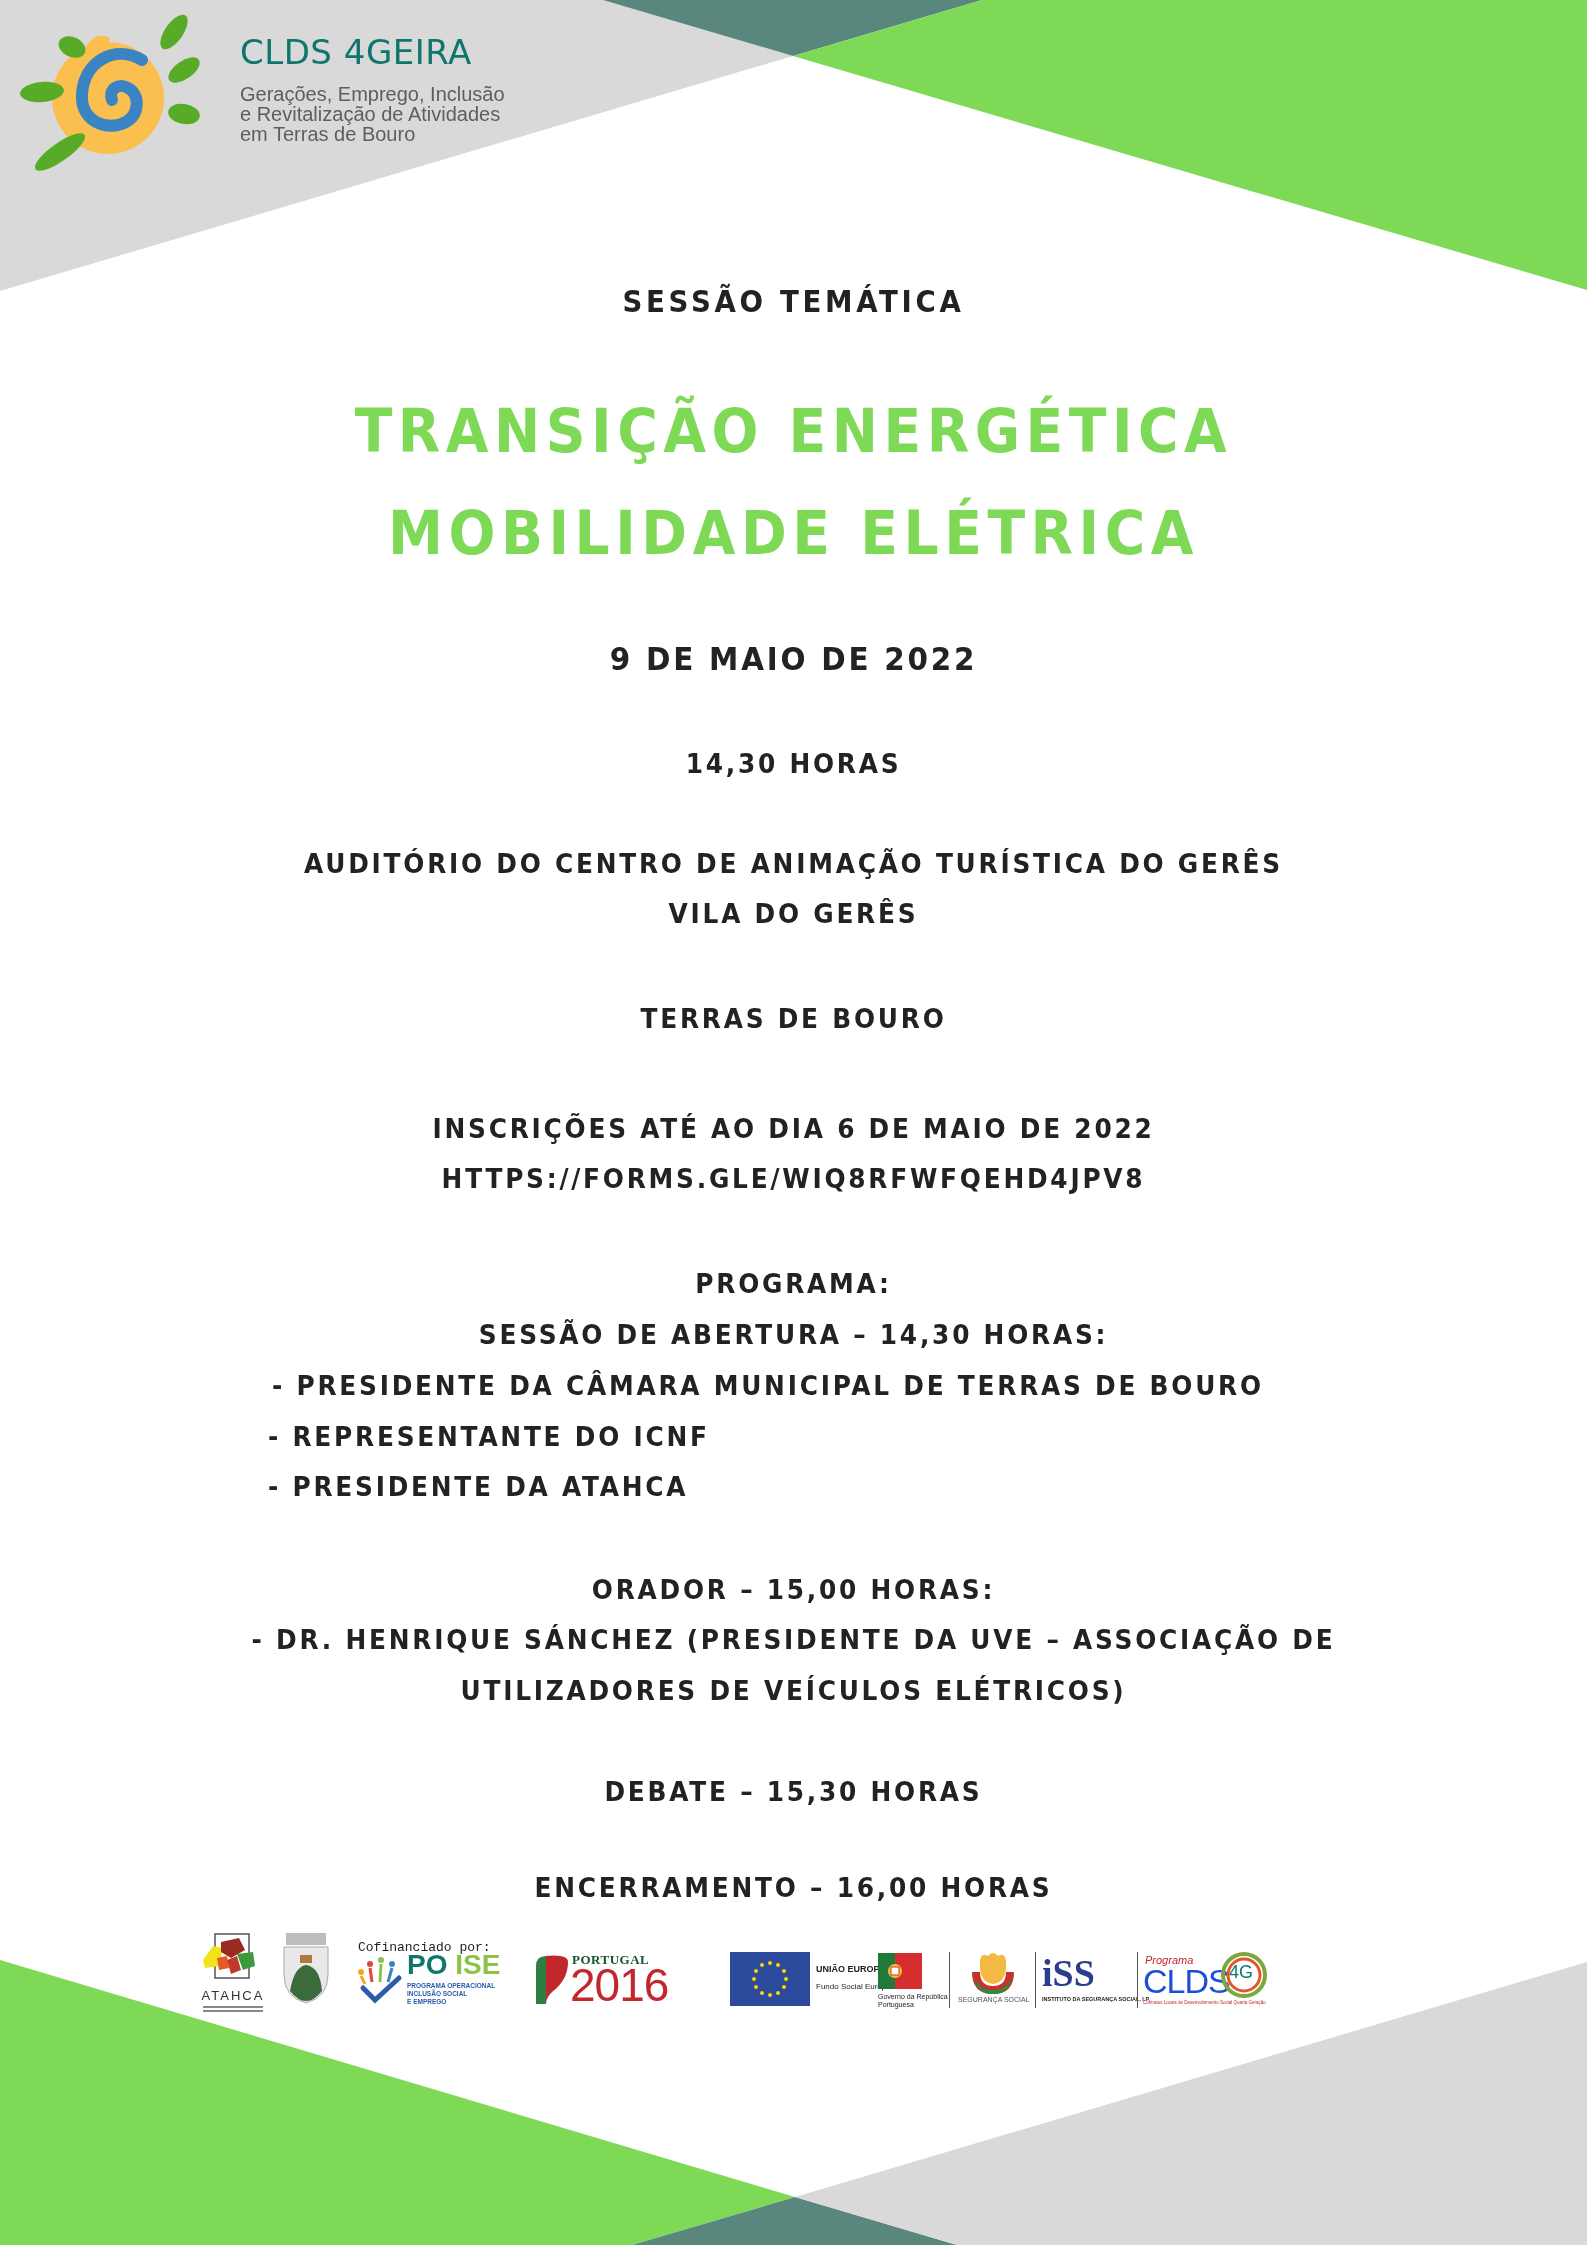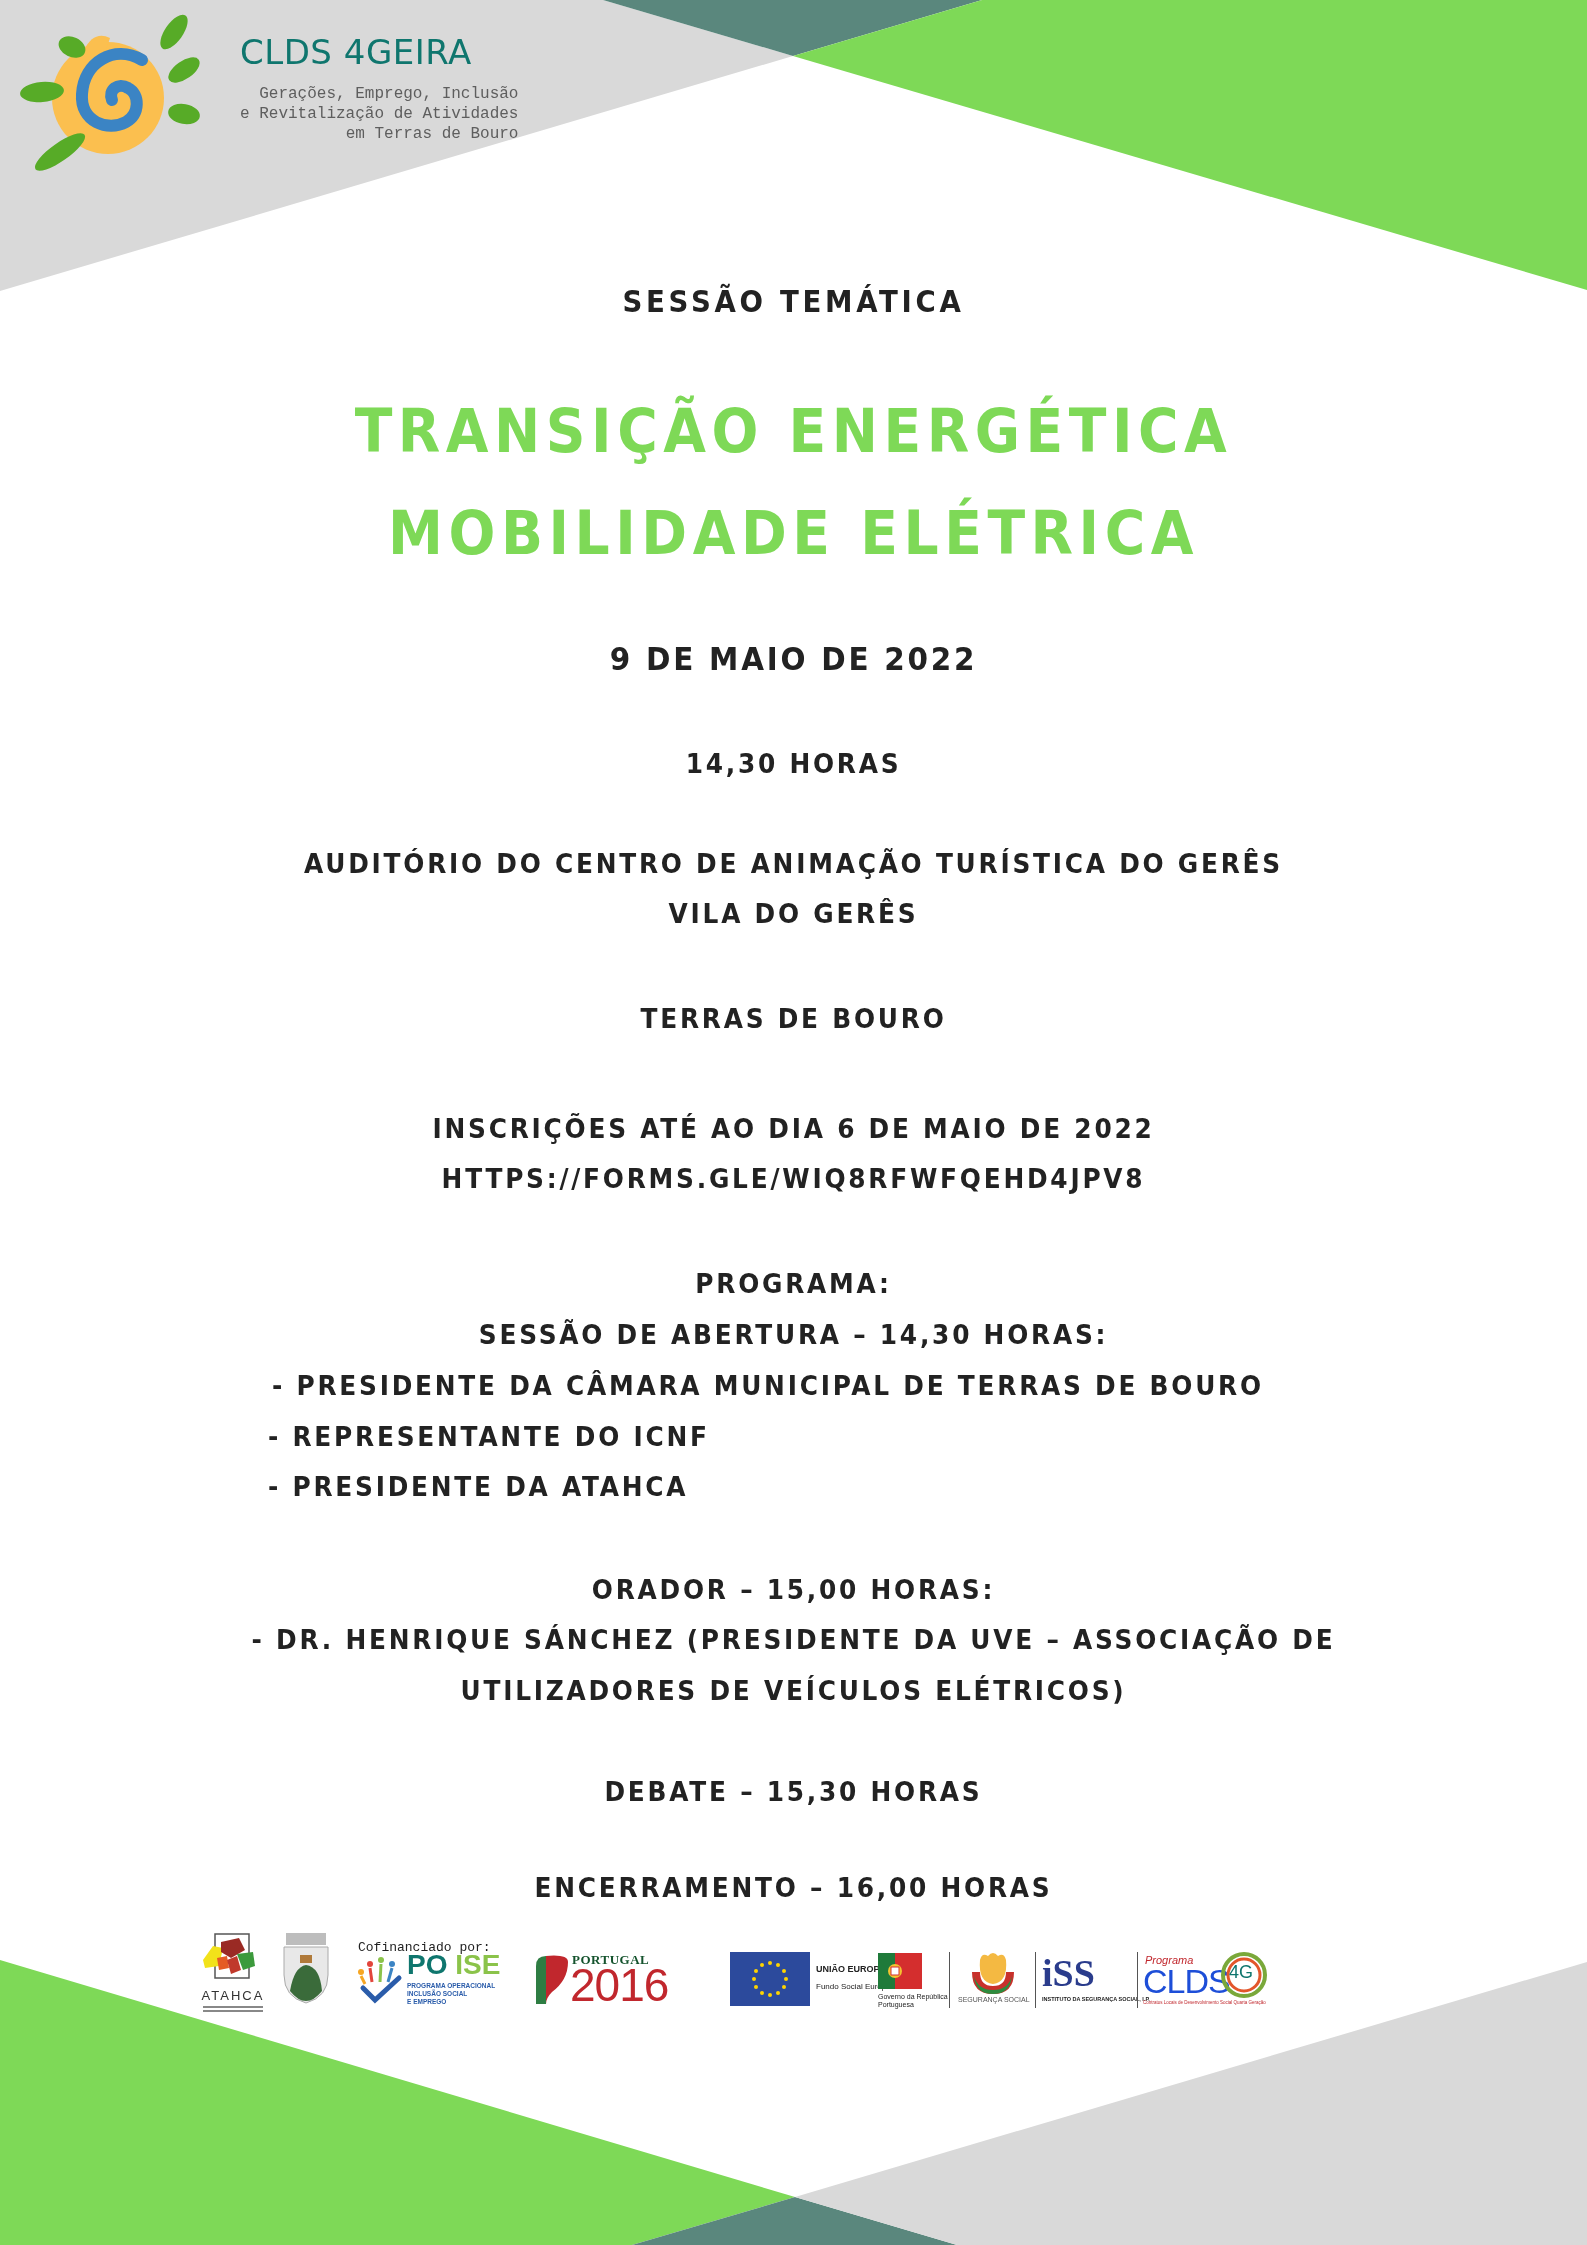--- a/index.html
+++ b/index.html
@@ -1,21 +1,21 @@
 <!DOCTYPE html>
 <html><head>
 <meta charset="utf-8">
 <style>
   html, body { margin:0; padding:0; }
   body { width:1587px; height:2245px; position:relative; overflow:hidden; background:#ffffff; font-family:"DejaVu Sans", sans-serif; }
   .bg { position:absolute; left:0; top:0; width:1587px; height:2245px; }
   .abs { position:absolute; }
   
   .brand-title { position:absolute; left:240px; top:32px; font-family:"DejaVu Sans", sans-serif; font-size:34px; color:#0f766e; letter-spacing:0.5px; white-space:nowrap; }
-  .brand-sub { position:absolute; left:240px; top:84px; font-family:Liberation Mono, monospace; font-size:16px; line-height:20px; color:#5e5e5e; white-space:nowrap;text-align:right; }
+  .brand-sub { position:absolute; left:240px; top:84px; font-family:Liberation Sans, sans-serif; font-size:20px; line-height:20px; color:#5e5e5e; white-space:nowrap; }
   .brand-sub div { height:20px; }
   
   .line { position:absolute; left:0; width:1587px; text-align:center; font-family:"DejaVu Sans", sans-serif; font-weight:bold; color:#222222; text-transform:uppercase; white-space:nowrap; transform:scaleX(0.92); transform-origin:center; }
   .kicker { top:284px; font-size:30px; letter-spacing:4px; }
   .title { font-size:60px; letter-spacing:6px; color:#7ed957; }
   .title1 { top:396px; }
   .title2 { top:498px; }
   .date { top:640px; font-size:32px; letter-spacing:3px; }
   .med { font-size:27px; letter-spacing:3px; }
   .left-list { position:absolute; left:268px; font-family:"DejaVu Sans", sans-serif; font-weight:bold; color:#222222; font-size:27px; letter-spacing:3px; white-space:nowrap; transform:scaleX(0.92); transform-origin:left; }

